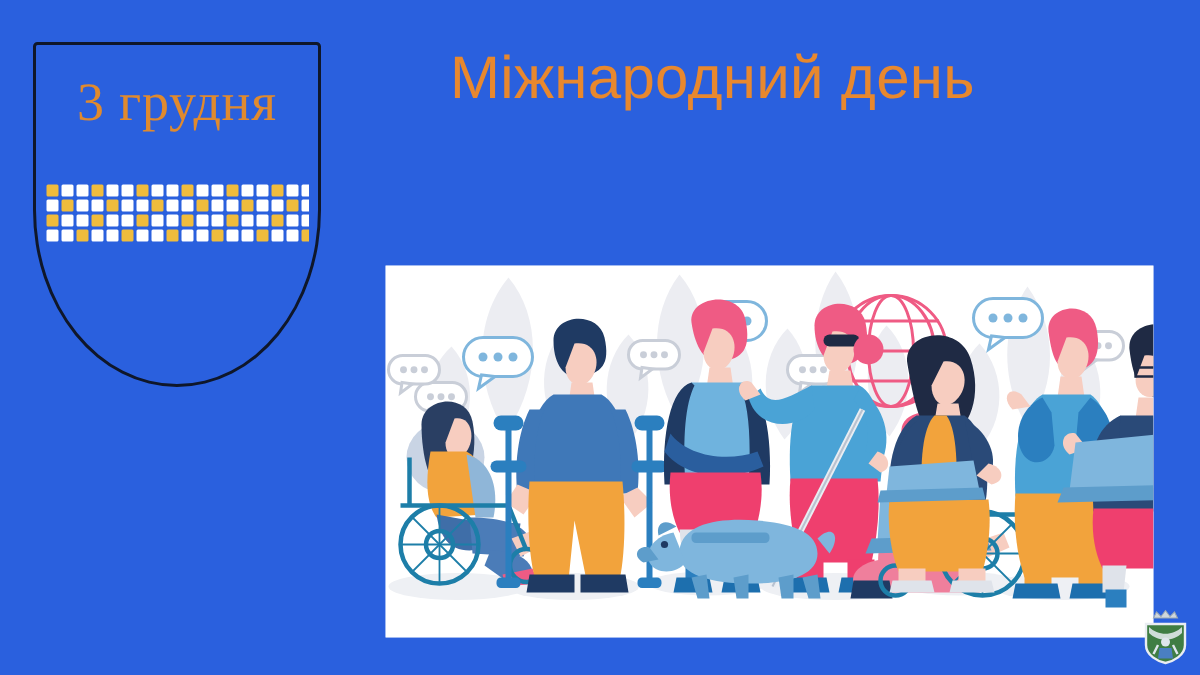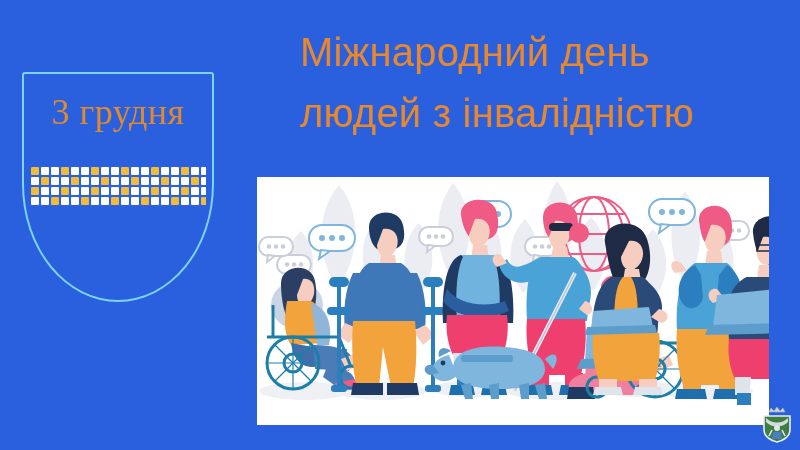--- a/index.html
+++ b/index.html
@@ -7,26 +7,25 @@
     width:800px;height:450px;overflow:hidden;
     background:#2a60de;
     font-family:"Liberation Sans", sans-serif;
     position:relative;
   }
   #stage{position:absolute;inset:0;width:800px;height:450px;}
 
   
   .shield{
     position:absolute;left:22px;top:28px;width:192px;height:230px;
-    border:2px solid #7dd3fc;
+    border:2px solid #0f172a;
     border-top-left-radius:3px;border-top-right-radius:3px;
     border-bottom-left-radius:96px 118px;
     border-bottom-right-radius:96px 118px;
     box-sizing:border-box;
-    margin-top:44px;
   }
   .shield-date{
     position:absolute;left:0;right:0;top:16px;
     text-align:center;
     font-family:"Liberation Serif", serif;
     font-size:36px;line-height:44px;
     color:#e08a2e;
     letter-spacing:.5px;
   }
   .bead-band{
@@ -148,21 +147,20 @@
           <span class="bead y"></span>
           <span class="bead w"></span>
           <span class="bead w"></span>
           <span class="bead y"></span>
         </div>
       </div>
   </div>
 
   <div class="title">
     <span class="line">Міжнародний день</span>
-    <span class="line">людей з інвалідністю</span>
   </div>
 
   <div class="card">
     <div class="card-inner">
       <svg viewBox="0 0 512 248" xmlns="http://www.w3.org/2000/svg">
         <defs>
           <g id="bubble">
             <rect x="0" y="0" width="46" height="26" rx="13" fill="#fff" stroke="#7fb6dd" stroke-width="2"></rect>
             <path d="M12 25 L10 34 L21 26 Z" fill="#fff" stroke="#7fb6dd" stroke-width="2"></path>
             <circle cx="13" cy="13" r="3" fill="#7fb6dd"></circle>

